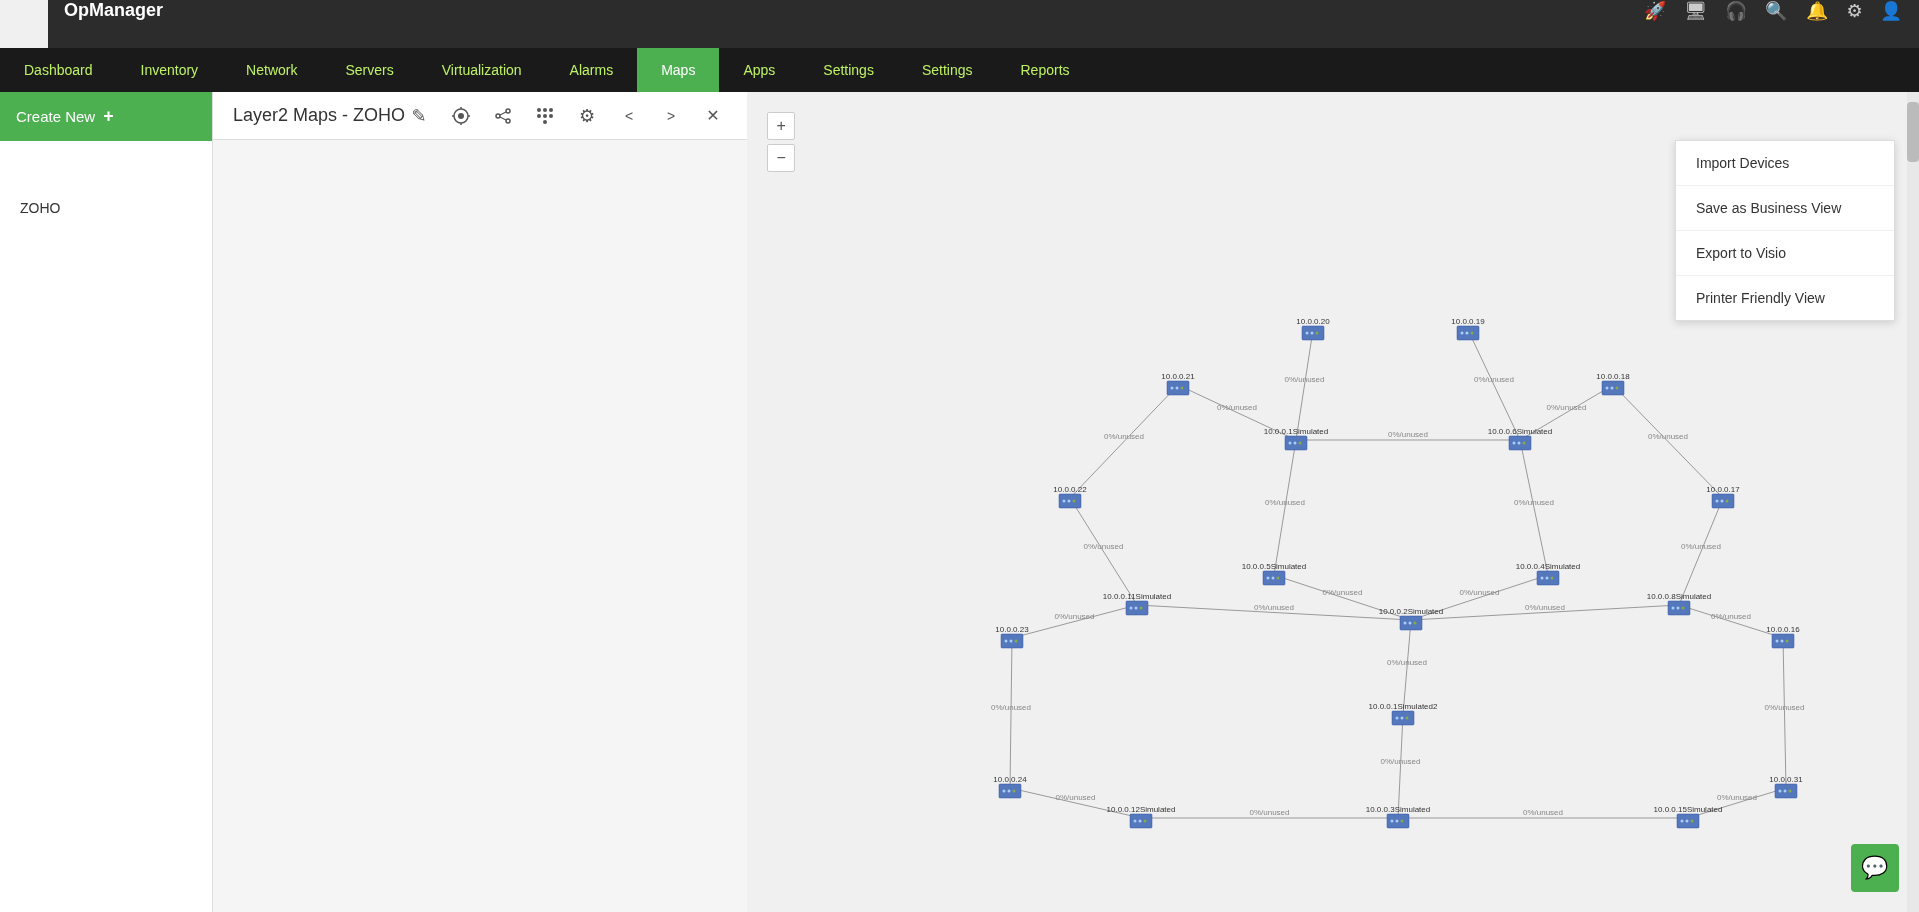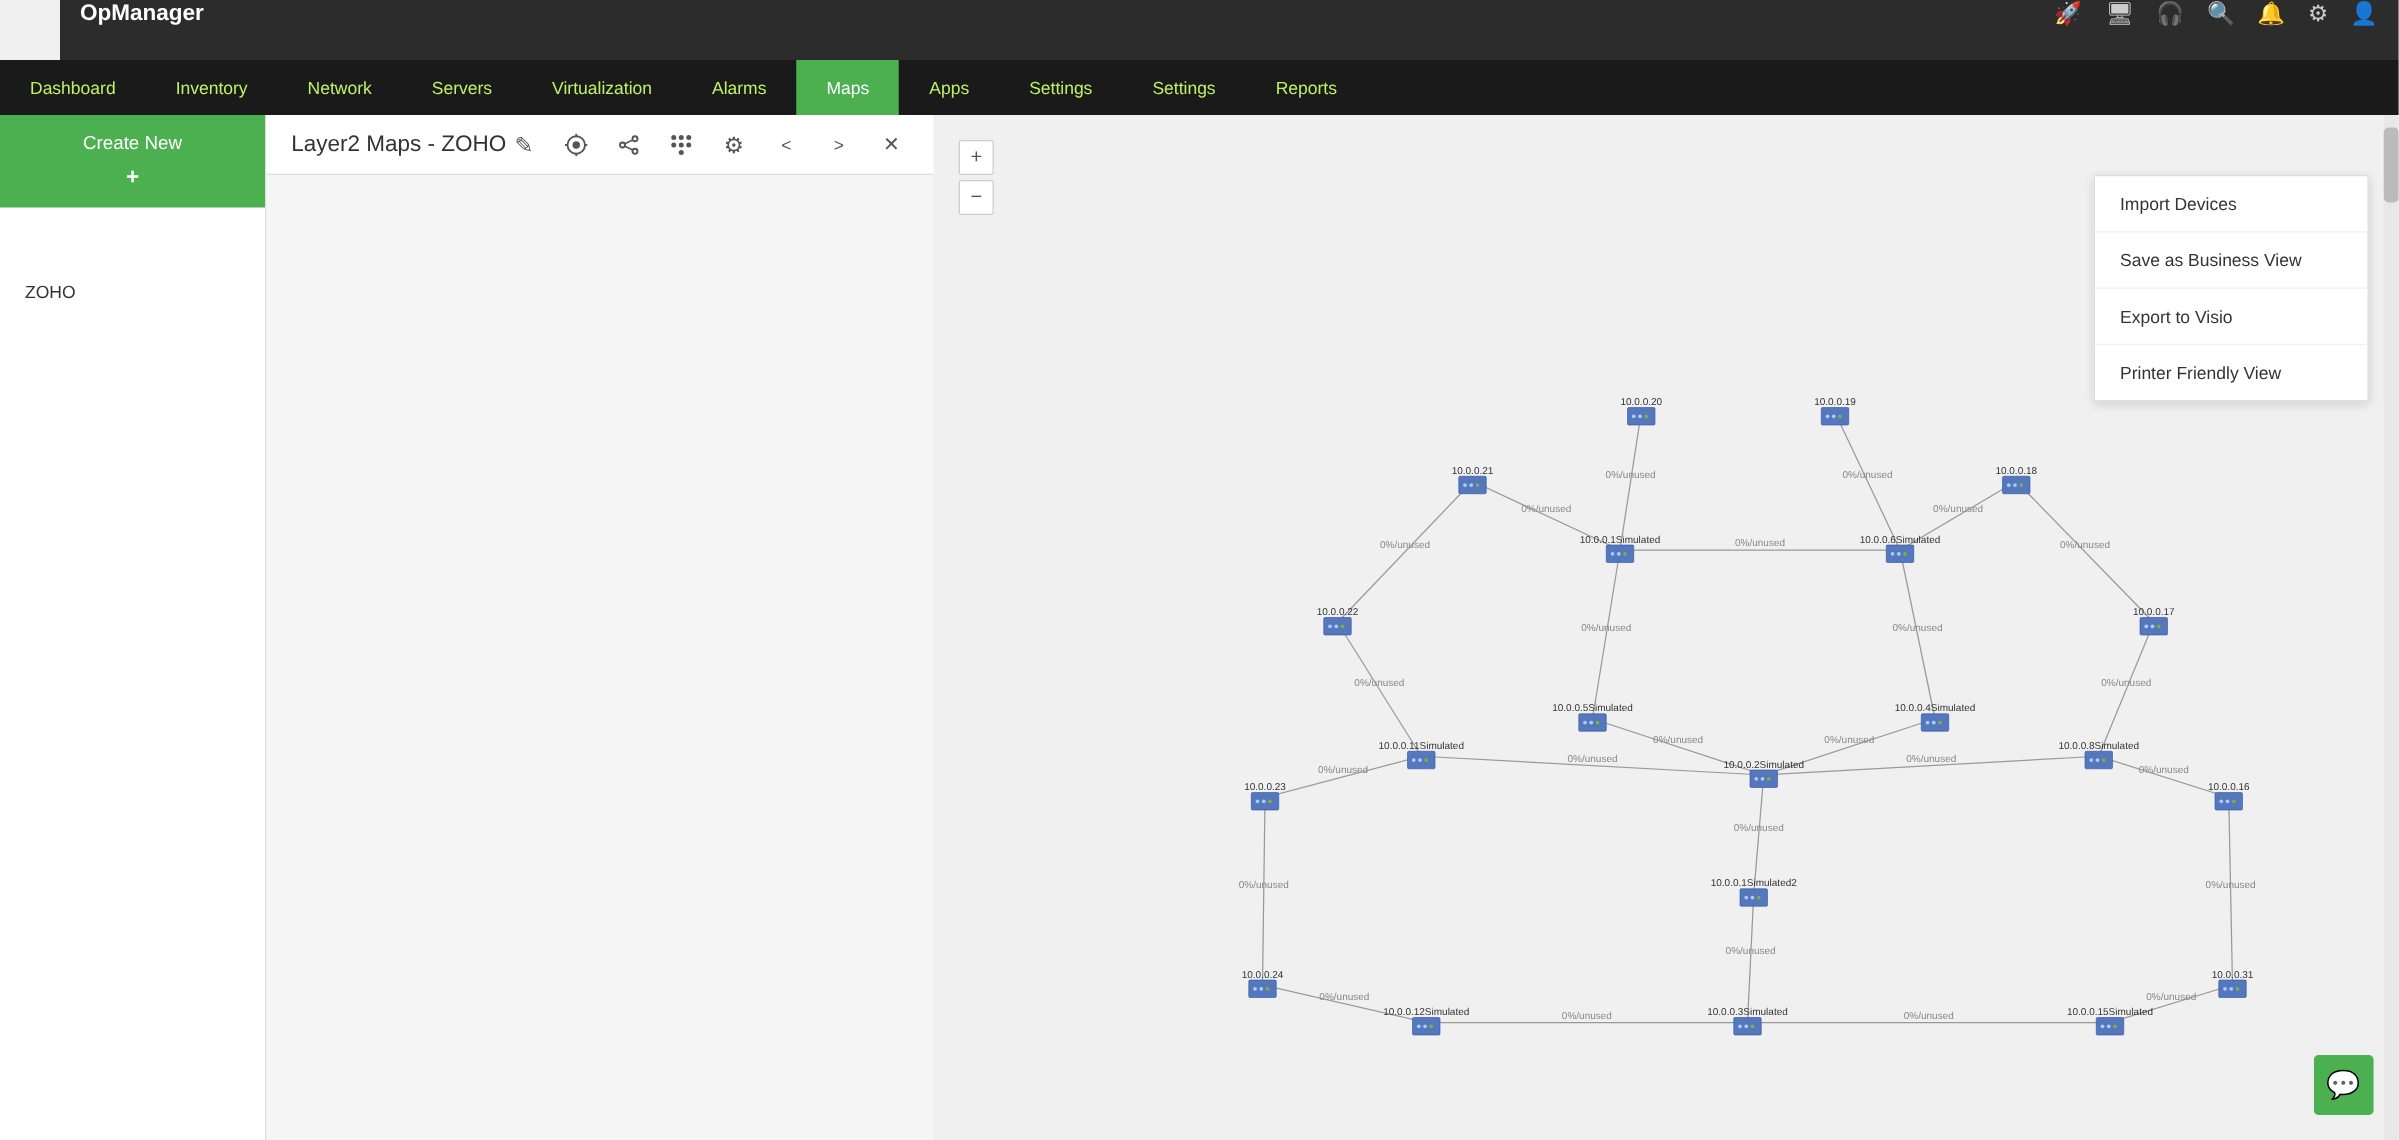--- a/index.html
+++ b/index.html
@@ -68,21 +68,20 @@
     }
     .sidebar-create {
       background: #4caf50;
       color: #fff;
       padding: 14px 16px;
       font-size: 15px;
       display: flex;
       align-items: center;
       gap: 8px;
       cursor: pointer;
-      flex-direction: column;
     }
     .sidebar-create .plus {
       font-size: 18px;
       font-weight: bold;
     }
     .sidebar-item {
       padding: 12px 20px;
       font-size: 14px;
       color: #333;
       cursor: pointer;

